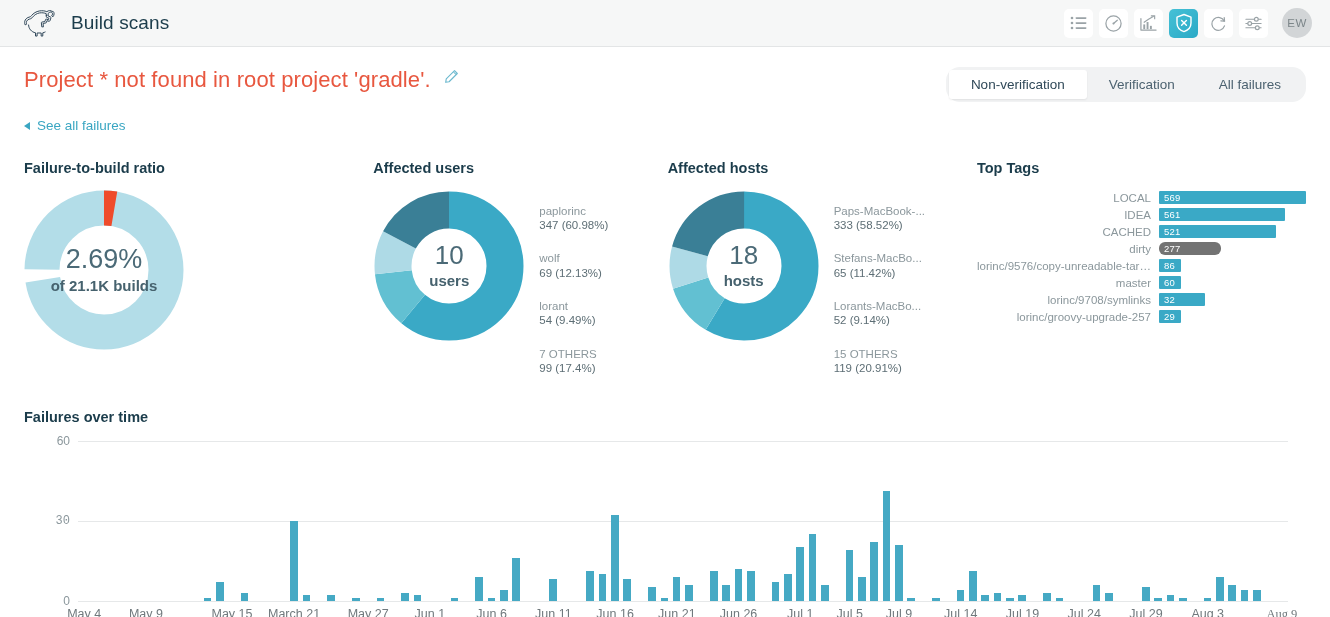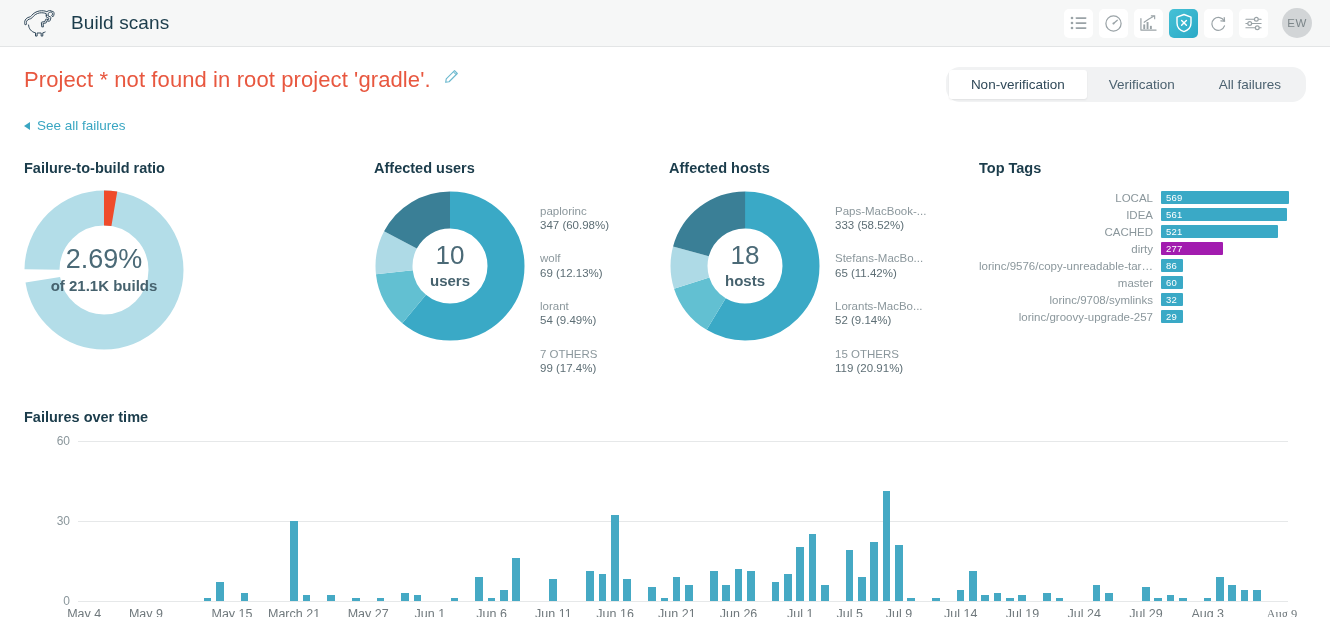--- a/index.html
+++ b/index.html
@@ -374,78 +374,78 @@
         </div>
       </div>
     </div>
   </div>
 
   <div class="p-tags">
     <div class="panel-title">Top Tags</div>
     <div class="tags" id="tags-list">
         <div class="tag-row">
           <div class="tag-label">LOCAL</div>
-          <div class="tag-bar" style="width: 128px; background: rgb(58, 169, 198);">
+          <div class="tag-bar" style="width: 147px; background: rgb(58, 169, 198);">
             <span class="tag-bar-val">569</span>
           </div>
         </div>
         <div class="tag-row">
           <div class="tag-label">IDEA</div>
           <div class="tag-bar" style="width: 126.2px; background: rgb(58, 169, 198);">
             <span class="tag-bar-val">561</span>
           </div>
         </div>
         <div class="tag-row">
           <div class="tag-label">CACHED</div>
           <div class="tag-bar" style="width: 117.202px; background: rgb(58, 169, 198);">
             <span class="tag-bar-val">521</span>
           </div>
         </div>
         <div class="tag-row">
           <div class="tag-label">dirty</div>
-          <div class="tag-bar" style="width: 62.3128px; background: #a21caf;">
+          <div class="tag-bar" style="width: 62.3128px; background: #737373; border-radius: 6px;">
             <span class="tag-bar-val">277</span>
           </div>
         </div>
         <div class="tag-row">
           <div class="tag-label">lorinc/9576/copy-unreadable-target</div>
           <div class="tag-bar" style="width: 22px; background: rgb(58, 169, 198);">
             <span class="tag-bar-val">86</span>
           </div>
         </div>
         <div class="tag-row">
           <div class="tag-label">master</div>
           <div class="tag-bar" style="width: 22px; background: rgb(58, 169, 198);">
             <span class="tag-bar-val">60</span>
           </div>
         </div>
         <div class="tag-row">
           <div class="tag-label">lorinc/9708/symlinks</div>
-          <div class="tag-bar" style="width: 22px; background: rgb(58, 169, 198);">
+          <div class="tag-bar" style="width: 46px; background: rgb(58, 169, 198);">
             <span class="tag-bar-val">32</span>
           </div>
         </div>
         <div class="tag-row">
           <div class="tag-label">lorinc/groovy-upgrade-257</div>
           <div class="tag-bar" style="width: 22px; background: rgb(58, 169, 198);">
             <span class="tag-bar-val">29</span>
           </div>
         </div>
       </div>
   </div>
 </div>
 
 
 <div class="botchart">
   <div class="panel-title">Failures over time</div>
   <div class="chart-area" id="chart-area">
       <div class="grid-line" style="top: 160px;"></div>
       <div class="y-lab" style="top: 160px;">0</div>
       <div class="grid-line" style="top: 80px;"></div>
-      <div class="y-lab" style="top: 80px;">30</div>
+      <div class="y-lab" style="top: 80px; font-family: Liberation Mono, monospace;">30</div>
       <div class="grid-line" style="top: 0px;"></div>
       <div class="y-lab" style="top: 0px;">60</div>
       <div class="bars">
         <div class="bar-slot">
           <div class="bar" style="height: 0px; background: rgb(69, 169, 196);"></div>
         </div>
         <div class="bar-slot">
           <div class="bar" style="height: 0px; background: rgb(69, 169, 196);"></div>
         </div>
         <div class="bar-slot">

